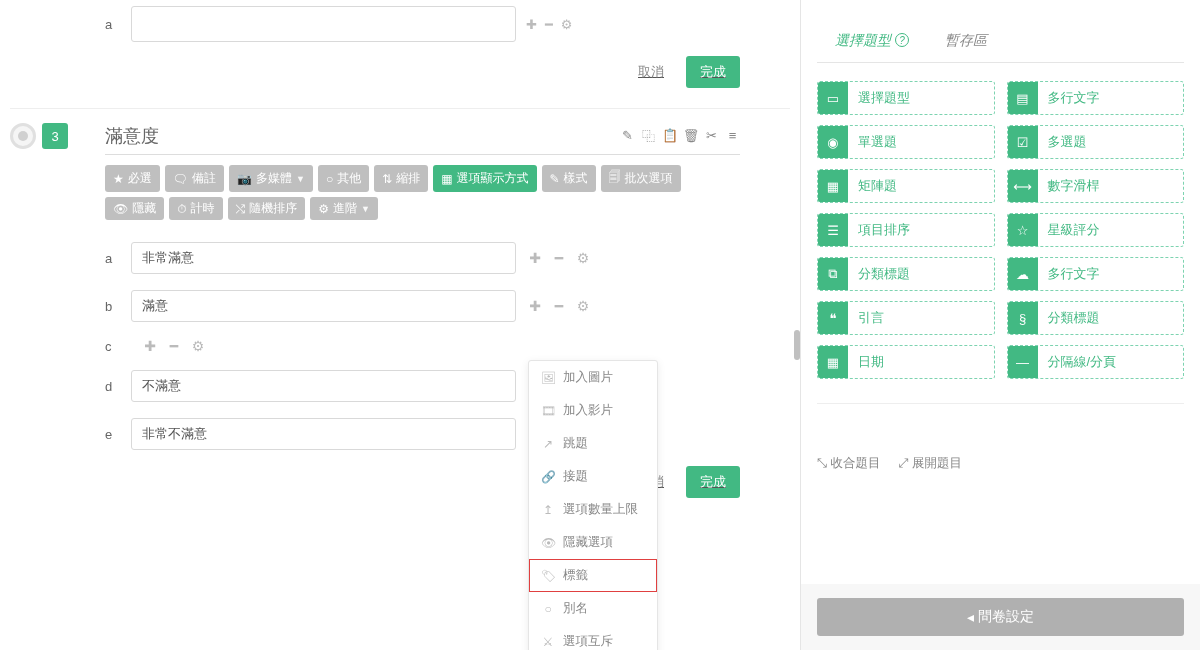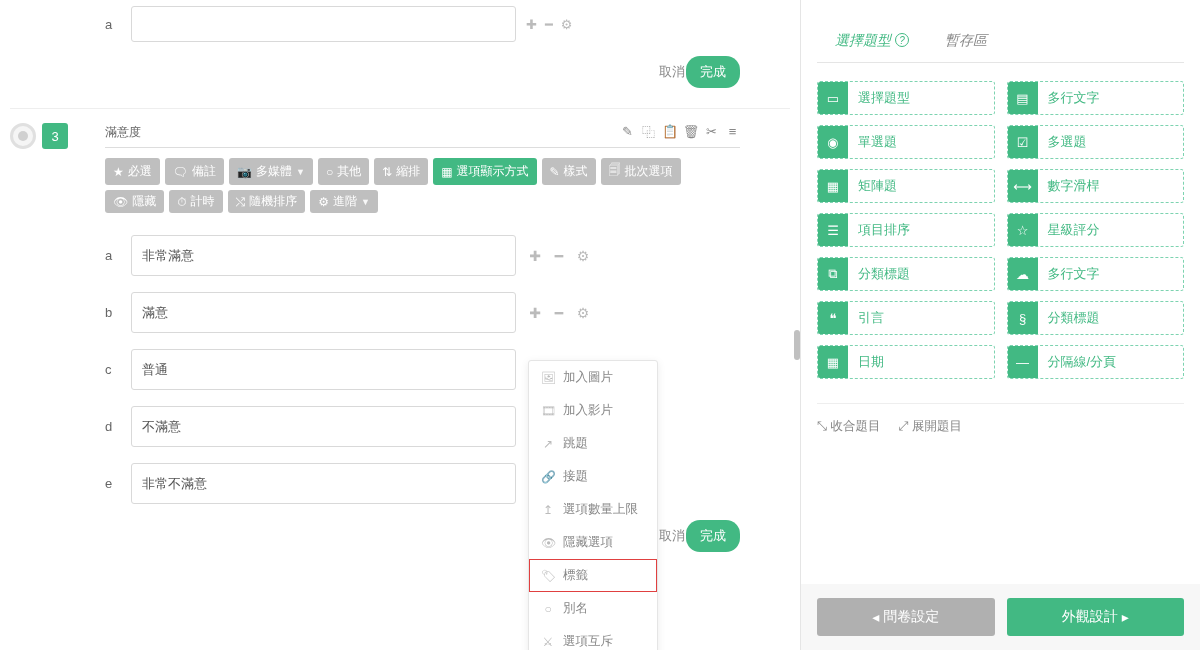--- a/index.html
+++ b/index.html
@@ -10,66 +10,66 @@
     .right-panel-body { flex: 1; padding: 20px 16px; overflow-y: auto; }
     .scroll-track { position: absolute; right: 0; top: 0; width: 6px; height: 650px; }
     .scroll-thumb { position: absolute; right: 0; top: 330px; width: 6px; height: 30px; background: #c0c0c0; border-radius: 3px; }
 
     
     .prev-stub { margin-left: 95px; margin-top: 6px; }
     .stub-row { display: flex; align-items: center; }
     .stub-label { width: 26px; font-size: 13px; color: #666; }
     .stub-input { flex: 0 0 385px; height: 36px; border: 1px solid #d9d9d9; border-radius: 3px; }
     .stub-opt-tools { margin-left: 10px; display: flex; gap: 8px; color: #bbb; }
-    .action-bar { margin-left: 95px; margin-top: 14px; margin-bottom: 20px; display: flex; justify-content: flex-end; align-items: center; gap: 1px; width: 635px; }
+    .action-bar { margin-left: 95px; margin-top: 14px; margin-bottom: 20px; display: flex; justify-content: flex-end; align-items: center; gap: 22px; width: 635px; text-decoration: underline; }
     .btn-cancel { color: #888; cursor: pointer; font-size: 13px; }
-    .btn-done { background: #42b983; color: #fff; border: none; border-radius: 14px; padding: 7px 14px; font-size: 13px; cursor: pointer; }
+    .btn-done { background: #42b983; color: #fff; border: none; border-radius: 3px; padding: 7px 14px; font-size: 13px; cursor: pointer; }
 
     
     .q-block { position: relative; border-top: 1px solid #eee; padding-top: 14px; }
     .q-side { position: absolute; left: 0; top: 14px; display: flex; gap: 6px; }
     .radio-badge { width: 26px; height: 26px; border-radius: 50%; border: 3px solid #e0e0e0; background: #f5f5f5; display: flex; align-items: center; justify-content: center; }
     .radio-inner { width: 10px; height: 10px; border-radius: 50%; background: #d0d0d0; }
     .num-badge { width: 26px; height: 26px; background: #42b983; color: #fff; border-radius: 3px; display: flex; align-items: center; justify-content: center; font-size: 13px; font-weight: 500; }
     .q-main { margin-left: 95px; width: 635px; }
     .q-title-row { display: flex; align-items: center; border-bottom: 1px solid #ddd; padding-bottom: 6px; }
-    .q-title-input { flex: 1; border: none; outline: none; font-size: 12px; color: #666; padding: 2px 0; }
+    .q-title-input { flex: 1; border: none; outline: none; font-size: 18px; color: #666; padding: 2px 0; }
     .q-title-tools { display: flex; gap: 6px; color: #888; font-size: 13px; }
     .q-title-tools .ico { cursor: pointer; width: 15px; text-align: center; }
 
     .chip-row { display: flex; flex-wrap: wrap; gap: 5px; margin-top: 10px; }
     .chip { background: #bfbfbf; color: #fff; border-radius: 3px; padding: 3px 8px; font-size: 12px; display: inline-flex; align-items: center; gap: 4px; cursor: pointer; white-space: nowrap; }
     .chip.active { background: #42b983; }
     .chip .caret { font-size: 9px; opacity: .9; }
 
     .options-area { margin-top: 22px; }
     .opt-row { display: flex; align-items: center; margin-bottom: 16px; position: relative; }
     .opt-label { width: 26px; font-size: 13px; color: #666; }
-    .opt-input { flex: 0 0 385px; height: 41px; border: 1px solid #d9d9d9; border-radius: 3px; padding: 0 10px; font-size: 13px; color: #555; outline: none; }
+    .opt-input { flex: 0 0 385px; height: 32px; border: 1px solid #d9d9d9; border-radius: 3px; padding: 0 10px; font-size: 13px; color: #555; outline: none; }
     .opt-tools { margin-left: 12px; display: flex; gap: 10px; color: #bbb; }
     .opt-tools .ti { cursor: pointer; font-size: 14px; width: 14px; text-align: center; }
     .gear-hl { position: relative; }
     .gear-hl::after { content: ""; position: absolute; left: -6px; top: -10px; width: 24px; height: 28px; border: 1.5px solid #e04040; pointer-events: none; }
 
     .dropdown { position: absolute; top: 360px; left: 528px; width: 130px; background: #fff; border: 1px solid #e5e5e5; border-radius: 3px; box-shadow: 0 2px 8px rgba(0,0,0,.08); z-index: 50; }
     .dd-item { display: flex; align-items: center; gap: 8px; padding: 8px 12px; font-size: 12.5px; color: #888; cursor: pointer; }
     .dd-item .di { width: 14px; text-align: center; color: #bbb; font-size: 12px; }
     .dd-item.hl { outline: 1.5px solid #e04040; outline-offset: -1px; }
 
     
     .tabs { display: flex; border-bottom: 1px solid #e5e5e5; }
     .tab { padding: 12px 18px; font-size: 14px; color: #888; cursor: pointer; position: relative; font-style: italic; }
     .tab.active { color: #42b983; }
     .info-ico { display: inline-block; width: 14px; height: 14px; border: 1px solid #42b983; border-radius: 50%; color: #42b983; font-size: 10px; line-height: 14px; text-align: center; margin-left: 4px; vertical-align: 1px; }
     .type-grid { display: grid; grid-template-columns: 1fr 1fr; gap: 10px 12px; margin-top: 18px; }
     .type-item { border: 1px dashed #7dd3b0; border-radius: 3px; display: flex; align-items: center; height: 34px; overflow: hidden; cursor: pointer; }
     .type-icon { width: 30px; height: 100%; background: #42b983; color: #fff; display: flex; align-items: center; justify-content: center; font-size: 13px; }
     .type-label { padding: 0 10px; color: #42b983; font-size: 13px; }
     .collapse-row { display: flex; gap: 18px; margin-top: 24px; padding-top: 14px; border-top: 1px solid #eee; font-size: 12.5px; color: #888; }
-    .collapse-row span { cursor: pointer; }
+    .collapse-row span { cursor: pointer; margin-top: 37px; }
 
     .bottom-bar { display: flex; gap: 12px; padding: 14px 16px; background: #f7f7f7; }
     .big-btn { flex: 1; height: 38px; border: none; border-radius: 3px; font-size: 14px; color: #fff; cursor: pointer; display: flex; align-items: center; justify-content: center; gap: 4px; }
     .big-btn.gray { background: #b0b0b0; }
     .big-btn.green { background: #42b983; }
   </style>
 </head>
 <body>
 
 <div class="main-wrap">
@@ -181,21 +181,20 @@
               <div class="opt-label">b</div>
               <input class="opt-input" value="滿意" style="">
               <div class="opt-tools">
                 <span class="ti">✚</span>
                 <span class="ti">━</span>
                 <span class="ti ">⚙</span>
               </div>
             </div>
             <div class="opt-row">
               <div class="opt-label">c</div>
-              <input class="opt-input" value="普通" style="">
               <div class="opt-tools">
                 <span class="ti">✚</span>
                 <span class="ti">━</span>
                 <span class="ti ">⚙</span>
               </div>
             </div>
             <div class="opt-row">
               <div class="opt-label">d</div>
               <input class="opt-input" value="不滿意" style="">
               <div class="opt-tools">
@@ -329,19 +328,15 @@
       <div class="collapse-row">
         <span>⤡ <span>收合題目</span></span>
         <span>⤢ <span>展開題目</span></span>
       </div>
     </div>
     <div class="bottom-bar">
       <button class="big-btn gray">
           <span>◂</span>
           <span>問卷設定</span>
         </button>
-      <button class="big-btn green">
-          <span>外觀設計</span>
-          <span>▸</span>
-        </button>
     </div>
   </div>
 </div>
 
 </body></html>

